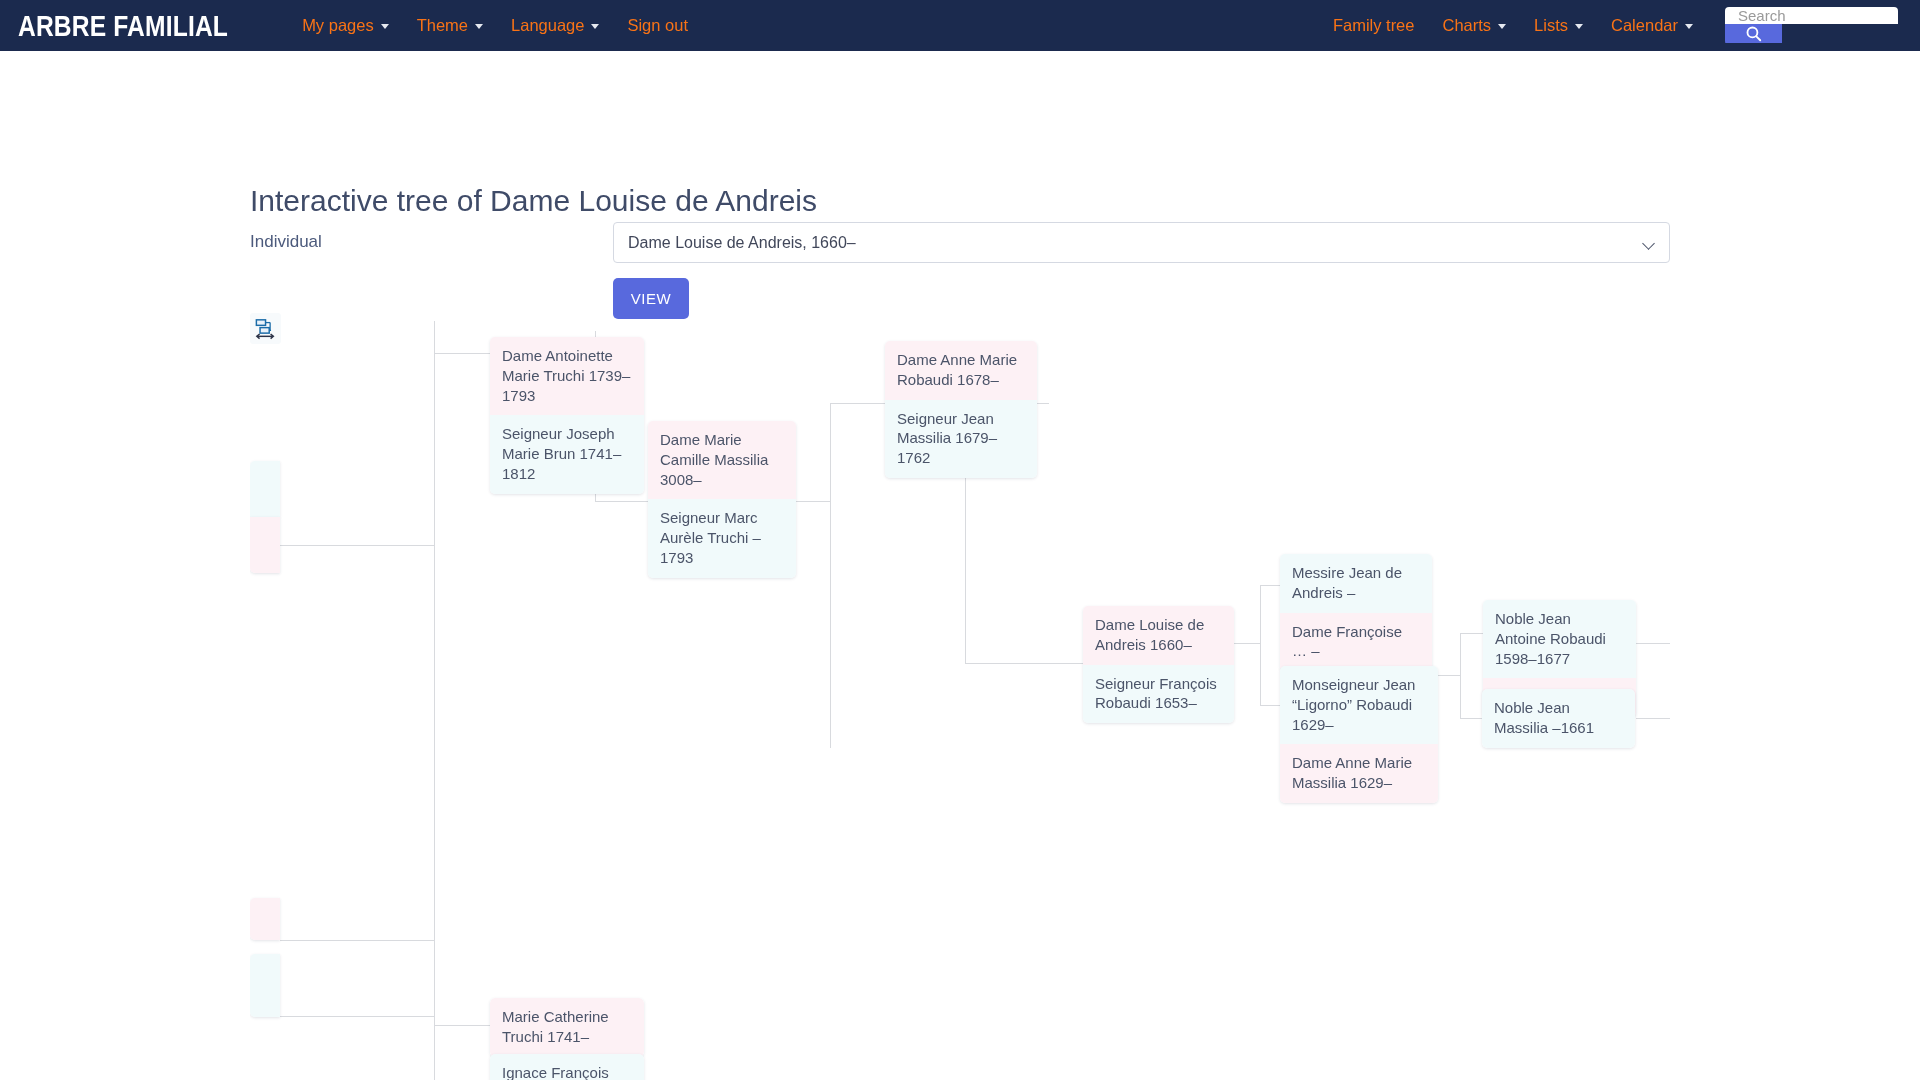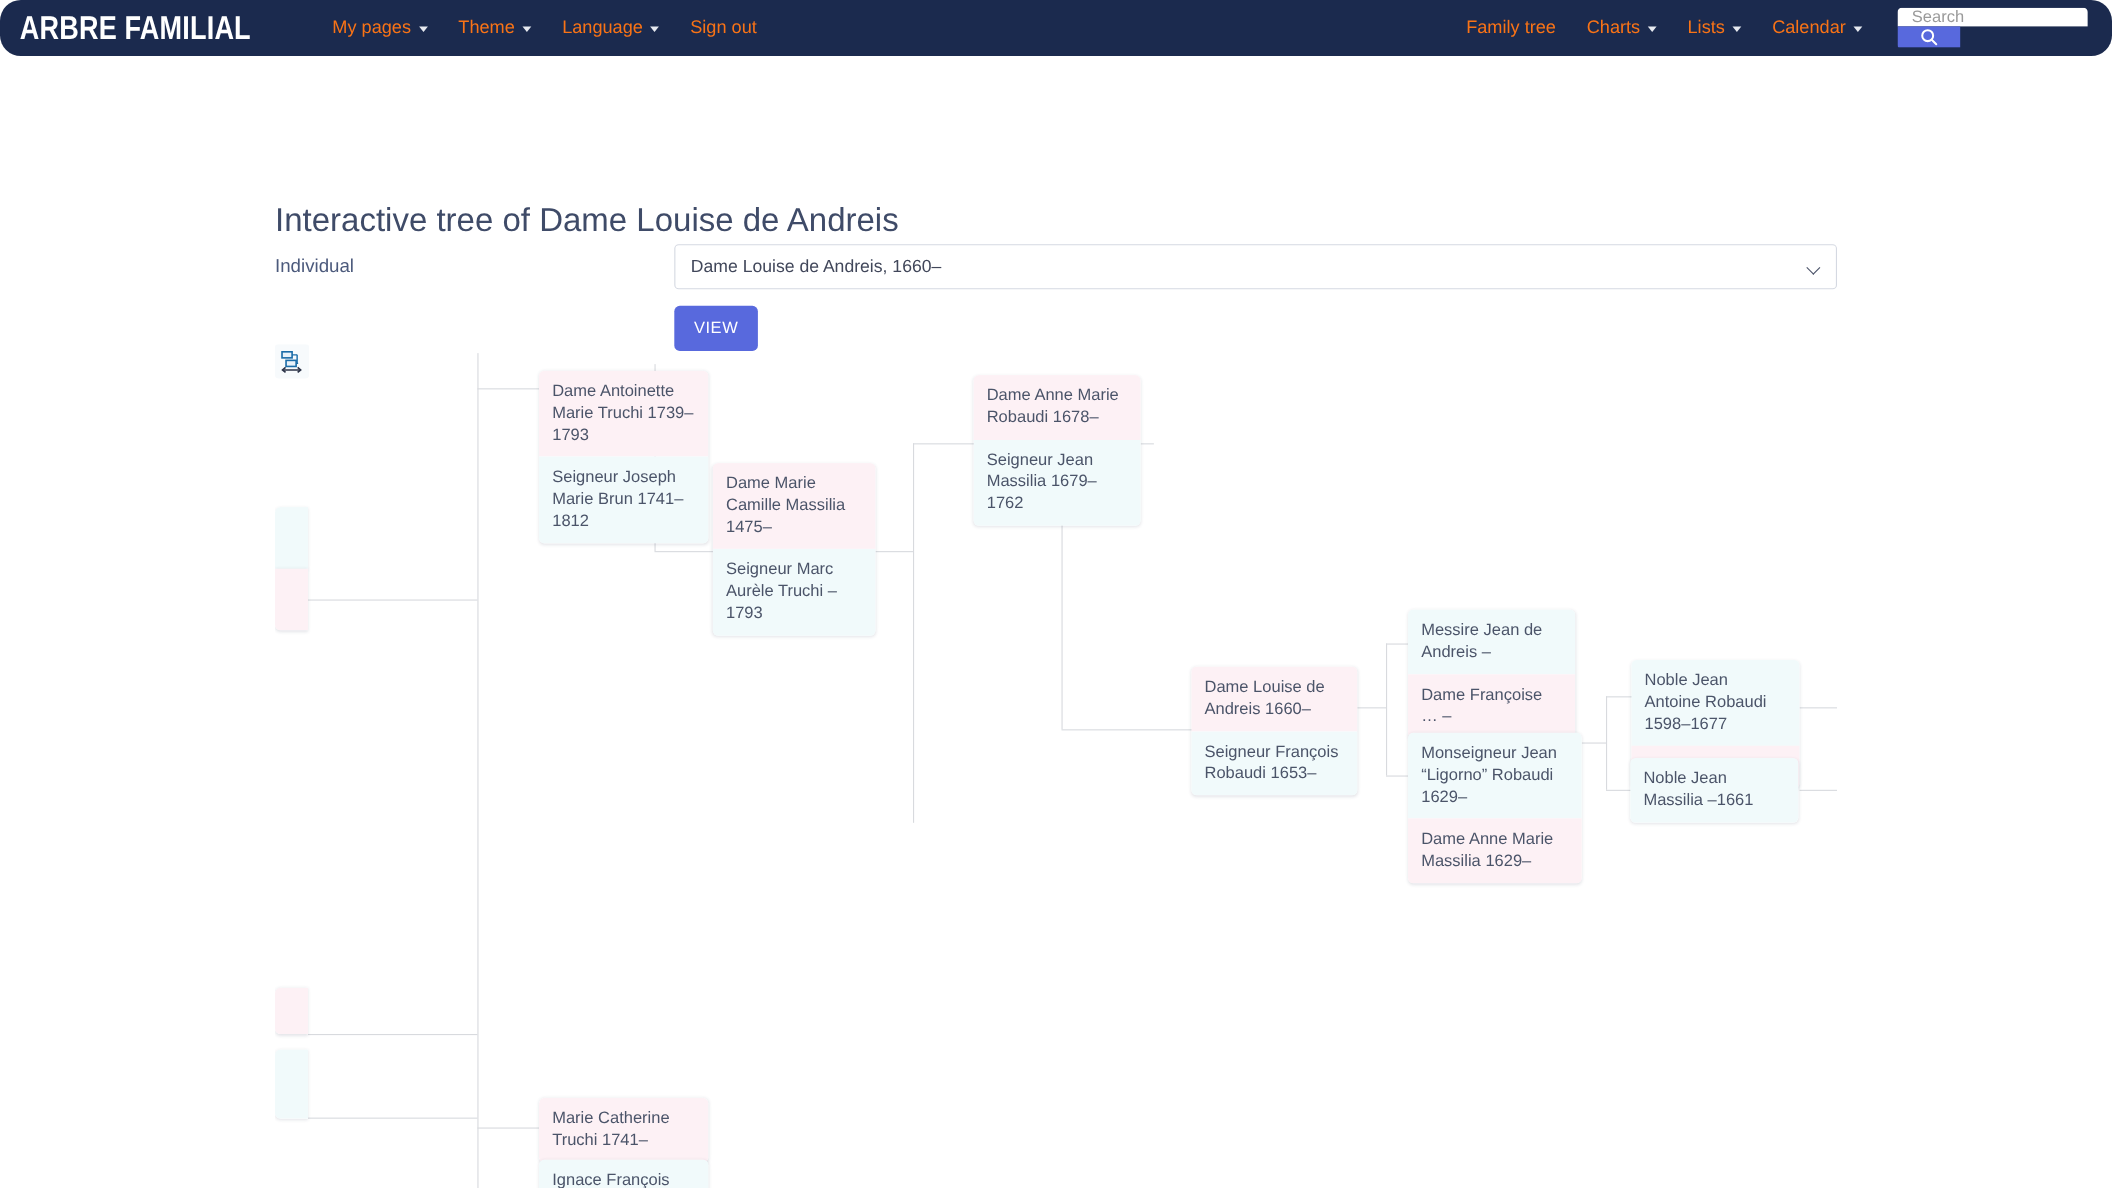--- a/index.html
+++ b/index.html
@@ -13,21 +13,20 @@
 
   
   .navbar {
     height: 51px;
     background: #1b2a4e;
     display: flex;
     align-items: center;
     padding: 0 22px 0 18px;
     position: relative;
     z-index: 50;
-    border-radius: 19px;
   }
   .brand {
     color: #ffffff;
     font-size: 30px;
     font-weight: 700;
     letter-spacing: 0.2px;
     transform: scaleX(0.82);
     transform-origin: left center;
     white-space: nowrap;
     margin-right: 14px;
@@ -346,21 +345,21 @@
     <div class="clip-left" style="left:0px; top:641px; width:30px; height:63px; border-radius:5px 0 0 5px;">
       <div style="height:100%; background:#f1fafb;"></div>
     </div>
 
     <div id="families-layer">
         <div class="fam" style="left: 240px; top: 24px; width: 154px;">
           <div class="pbox f">Dame Antoinette Marie Truchi 1739–1793</div>
           <div class="pbox m">Seigneur Joseph Marie Brun 1741–1812</div>
         </div>
         <div class="fam" style="left: 398px; top: 108px; width: 148px;">
-          <div class="pbox f">Dame Marie Camille Massilia 1475–</div>
+          <div class="pbox f">Dame Marie Camille Massilia 3008–</div>
           <div class="pbox m">Seigneur Marc Aurèle Truchi –1793</div>
         </div>
         <div class="fam" style="left: 635px; top: 28px; width: 152px;">
           <div class="pbox f">Dame Anne Marie Robaudi 1678–</div>
           <div class="pbox m">Seigneur Jean Massilia 1679–1762</div>
         </div>
         <div class="fam" style="left: 833px; top: 293px; width: 151px;">
           <div class="pbox f">Dame Louise de Andreis 1660–</div>
           <div class="pbox m">Seigneur François Robaudi 1653–</div>
         </div>

